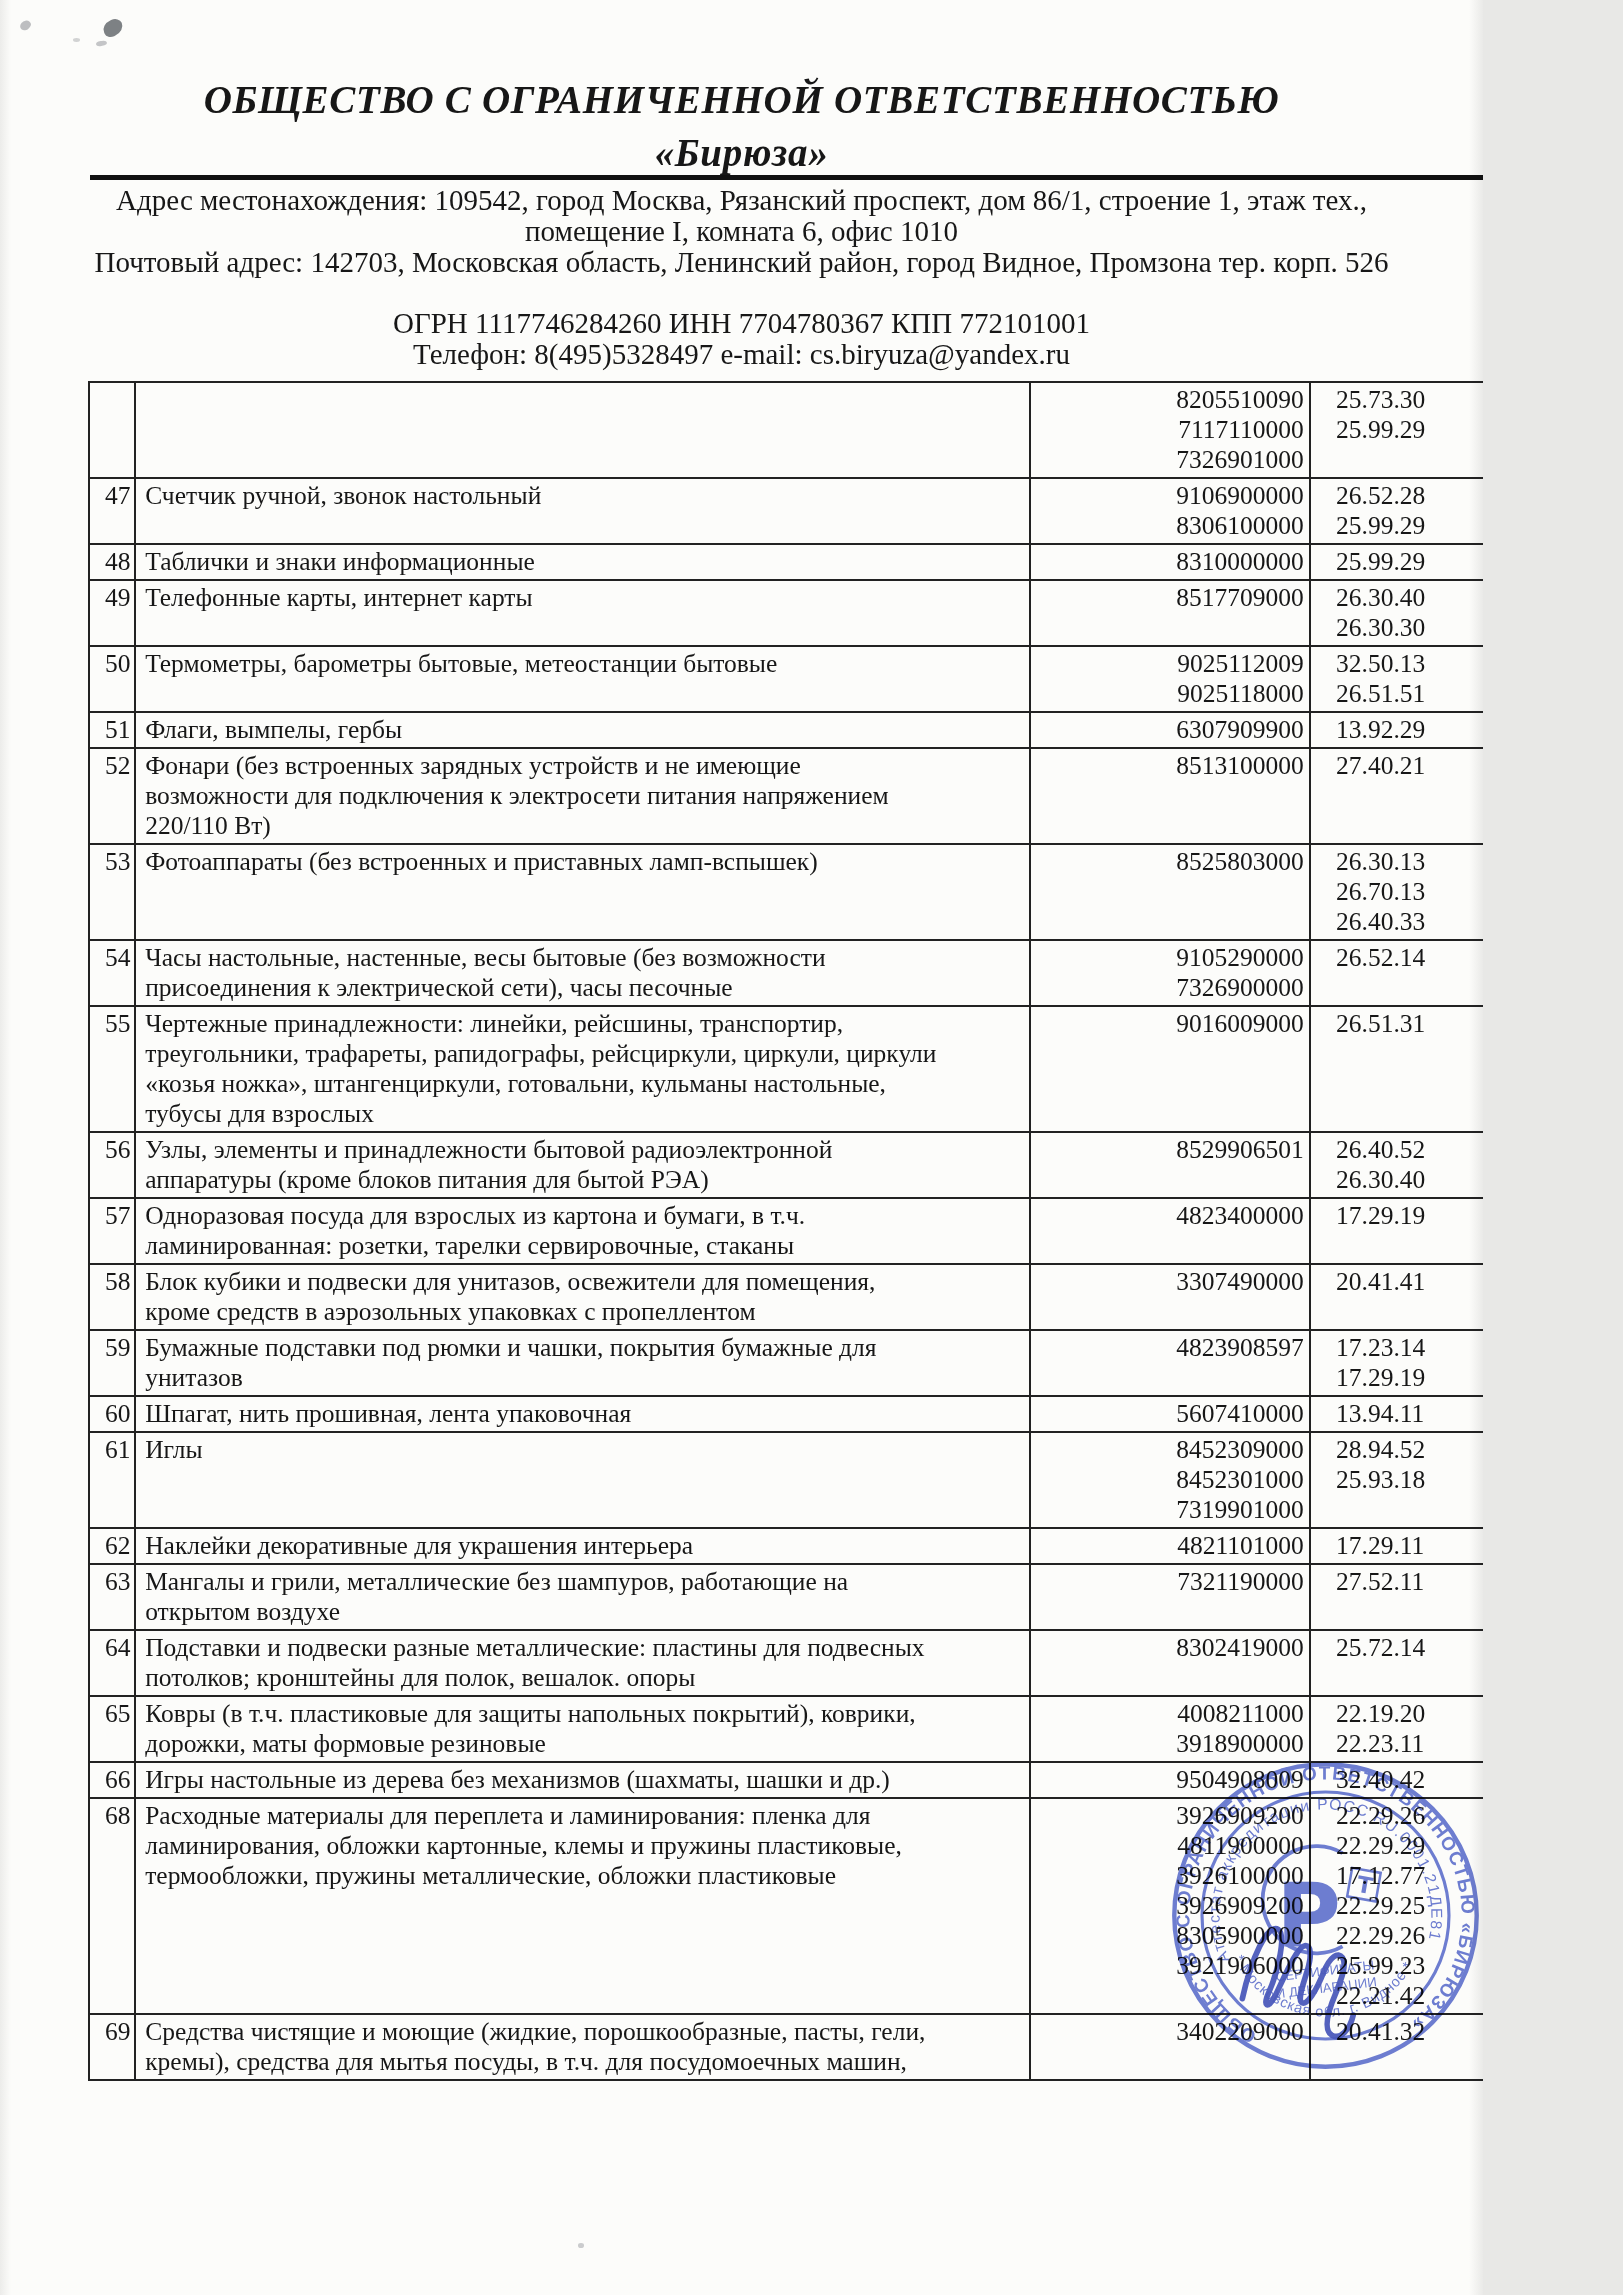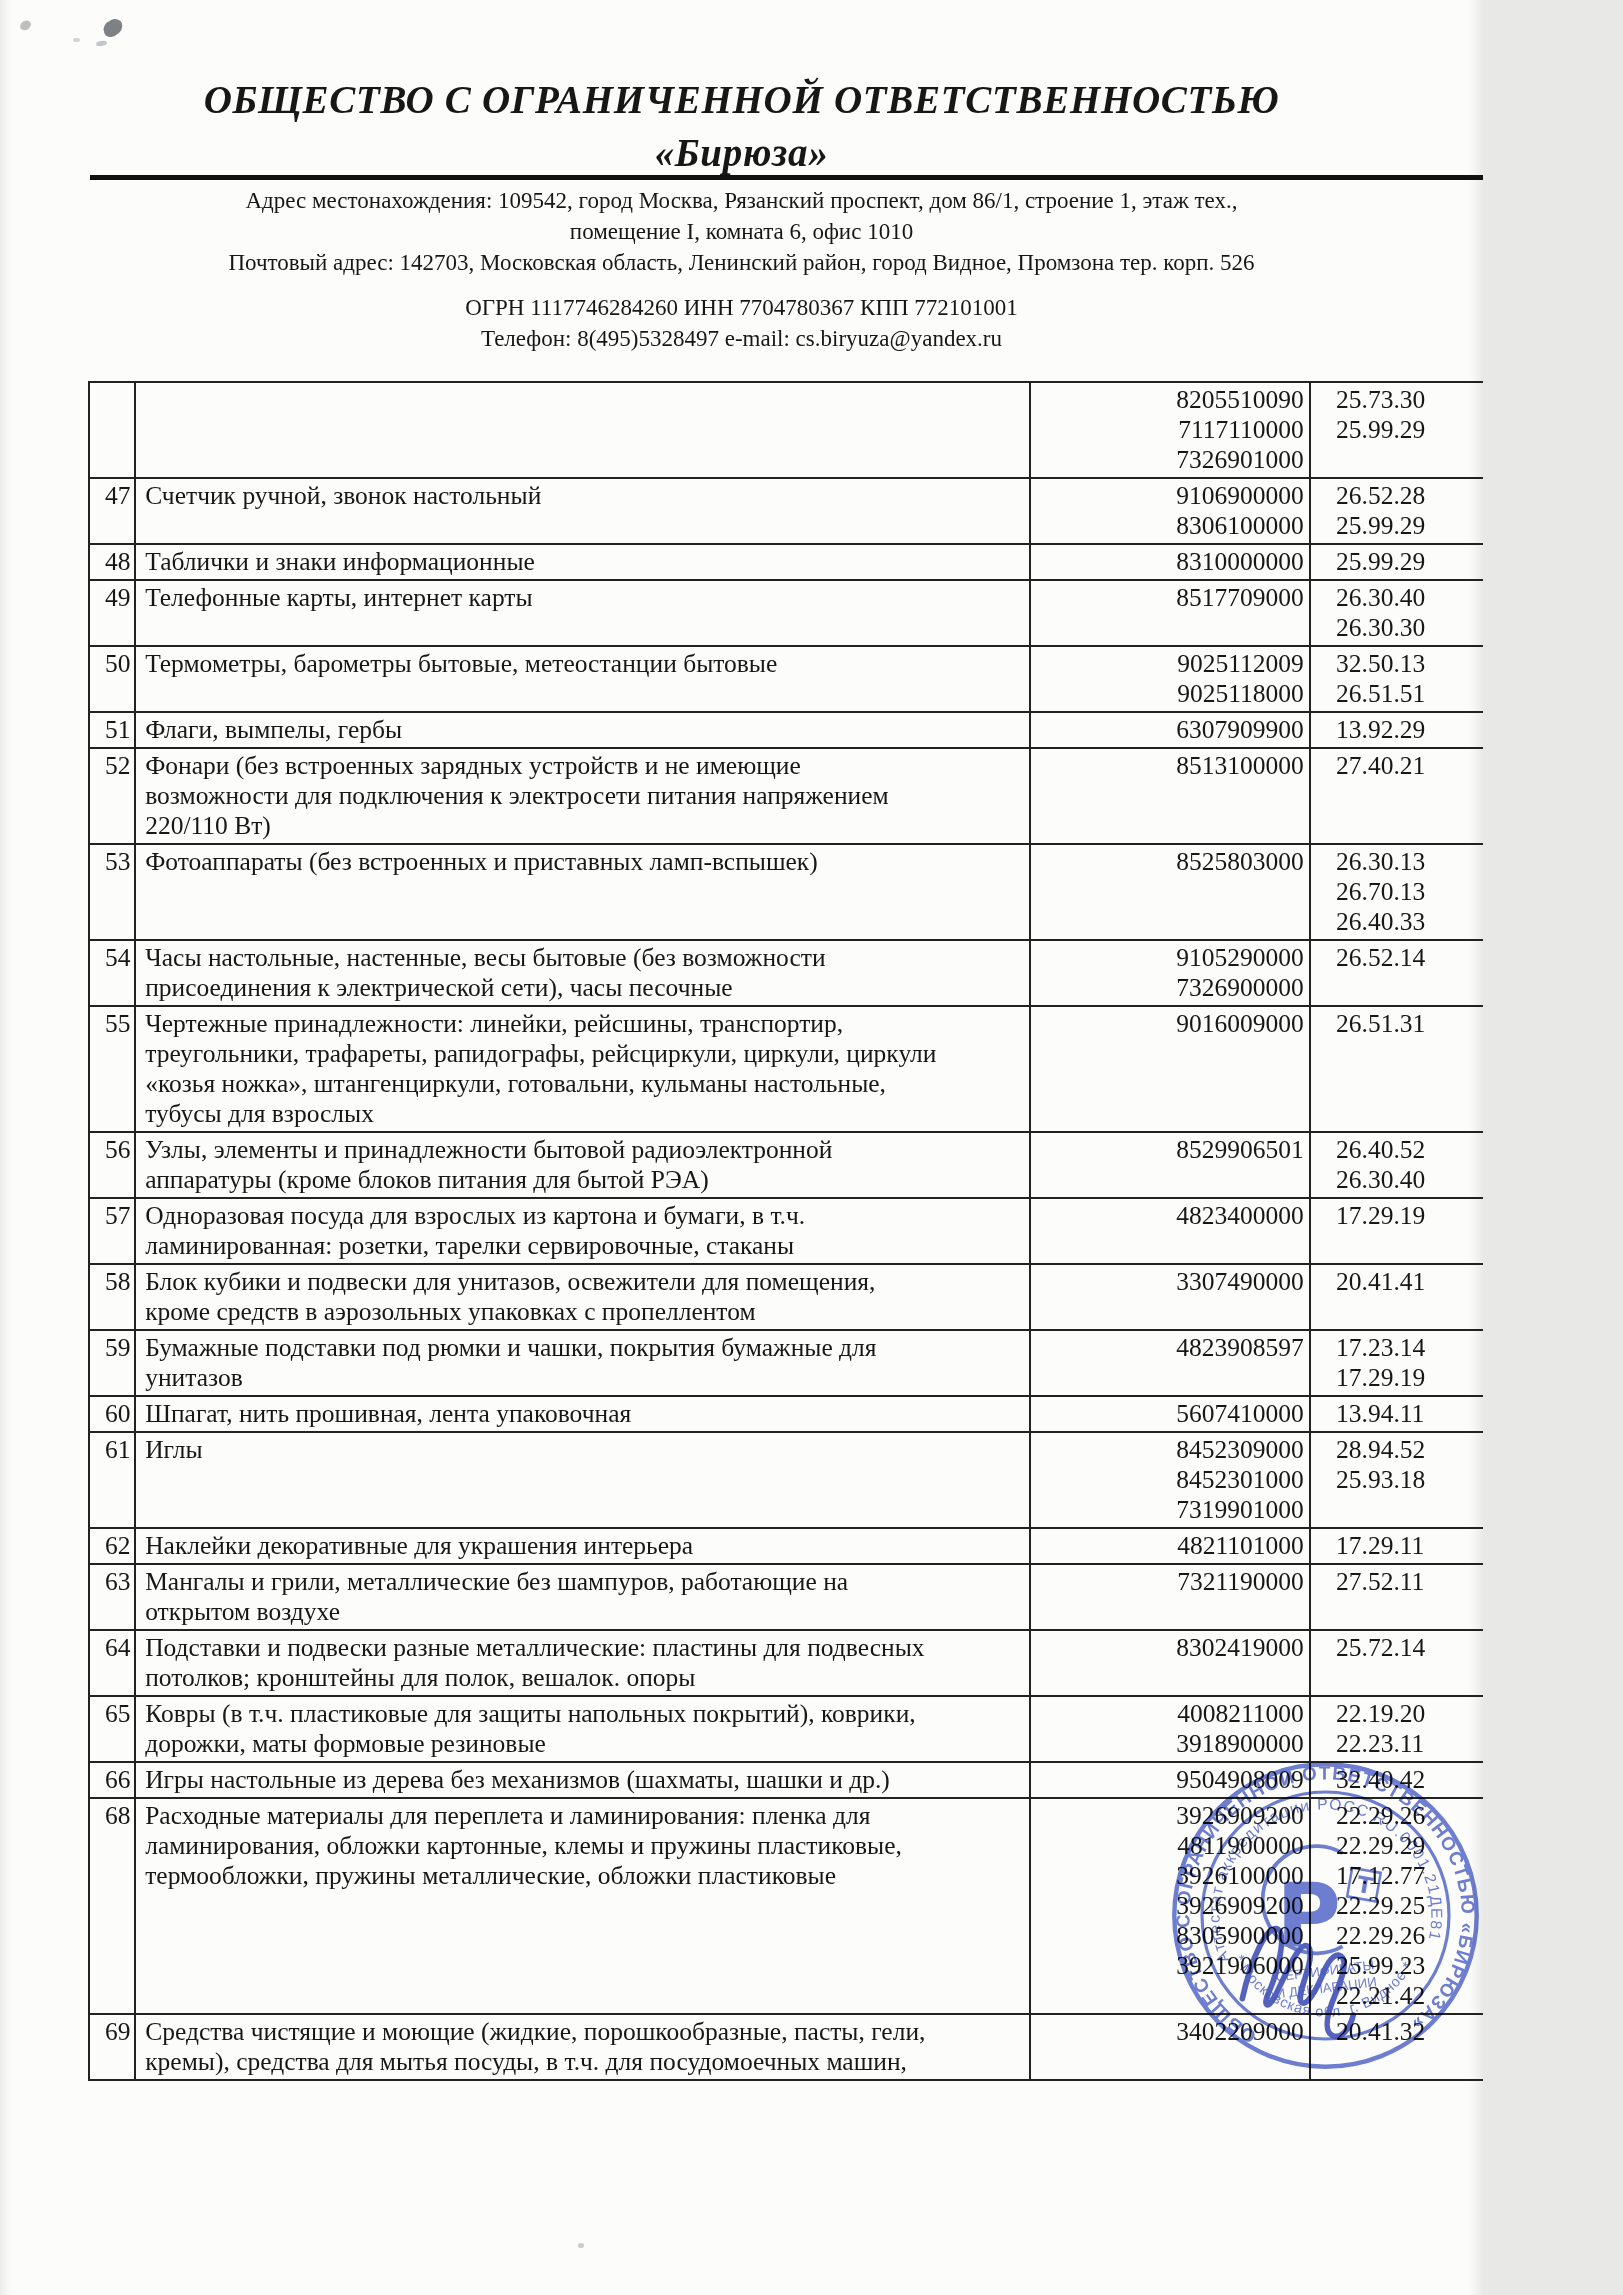--- a/index.html
+++ b/index.html
@@ -26,22 +26,22 @@
   .speck.s4 { left:73px; top:38px;  width:6.5px; height:3.9px;  opacity:.3; }
   .speck.s5 { left:578px; top:2243px; width:5.9px; height:4.6px;  opacity:.35; }
 
   
   .title-line { position:absolute; left:0; width:100%; text-align:center;
                 font-weight:bold; font-style:italic; font-size:39px; letter-spacing:0.7px; }
   .t1 { top:77px; }
   .t2 { top:130px; }
   .header-rule { position:absolute; left:90px; top:175px; width:1435px; height:4.6px; background:#111; }
   .header-text { position:absolute; left:0; top:185px; width:100%;
-                 text-align:center; font-size:23px; line-height:31px; }
-  .header-text .grp { margin-top:14px; }
+                 text-align:center; font-size:29px; line-height:31px; }
+  .header-text .grp { margin-top:30px; }
 
   
   .doc-table { position:absolute; left:88px; top:381px; width:1430px;
                border-collapse:collapse; table-layout:fixed;
                font-size:25.5px; line-height:30px; }
   .doc-table td { border:2px solid #222; vertical-align:top; padding:2px 5.2px 2px 5.2px; }
   .doc-table td.c-num  { text-align:center; padding-left:13px; padding-right:1.3px; }
   .doc-table td.c-desc { padding-left:9.2px; }
   .doc-table td.c-code { padding-left:23.6px;text-align:right; }
   .doc-table td.c-okpd { padding-left:25px; }

